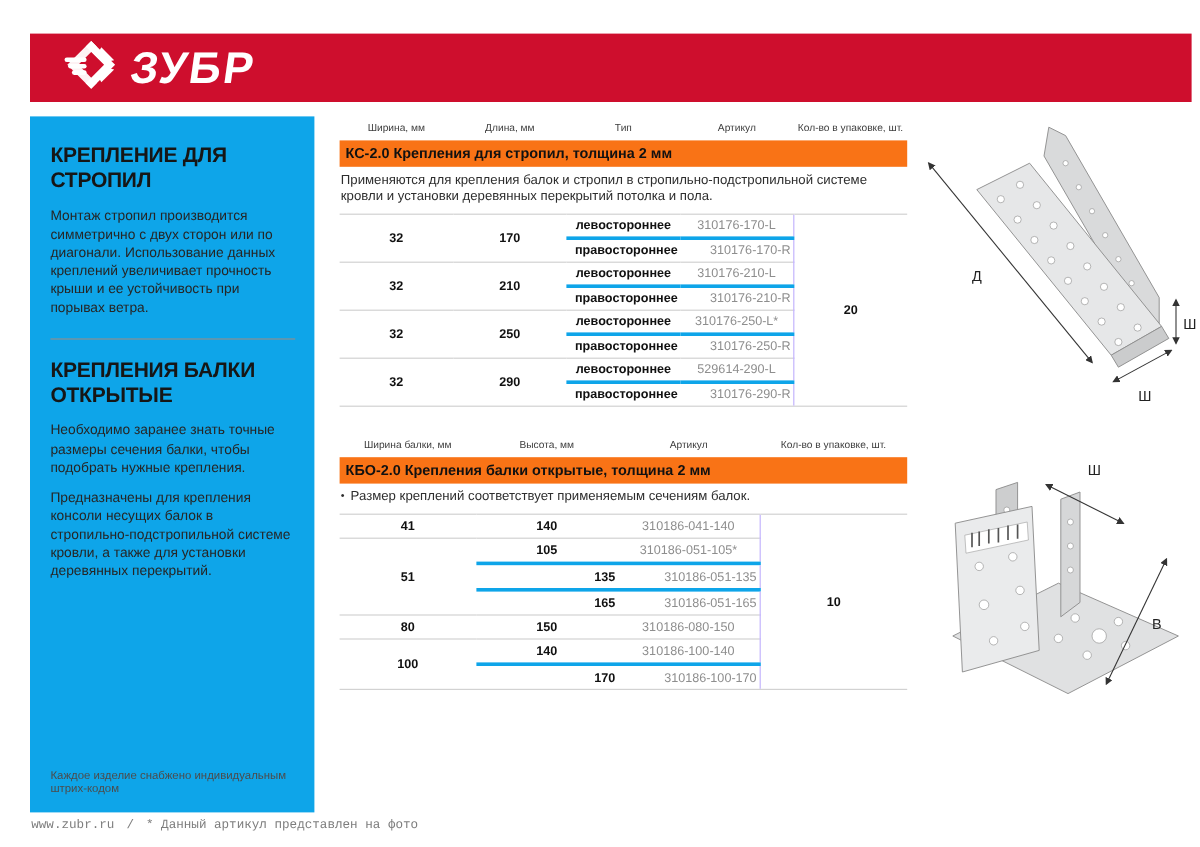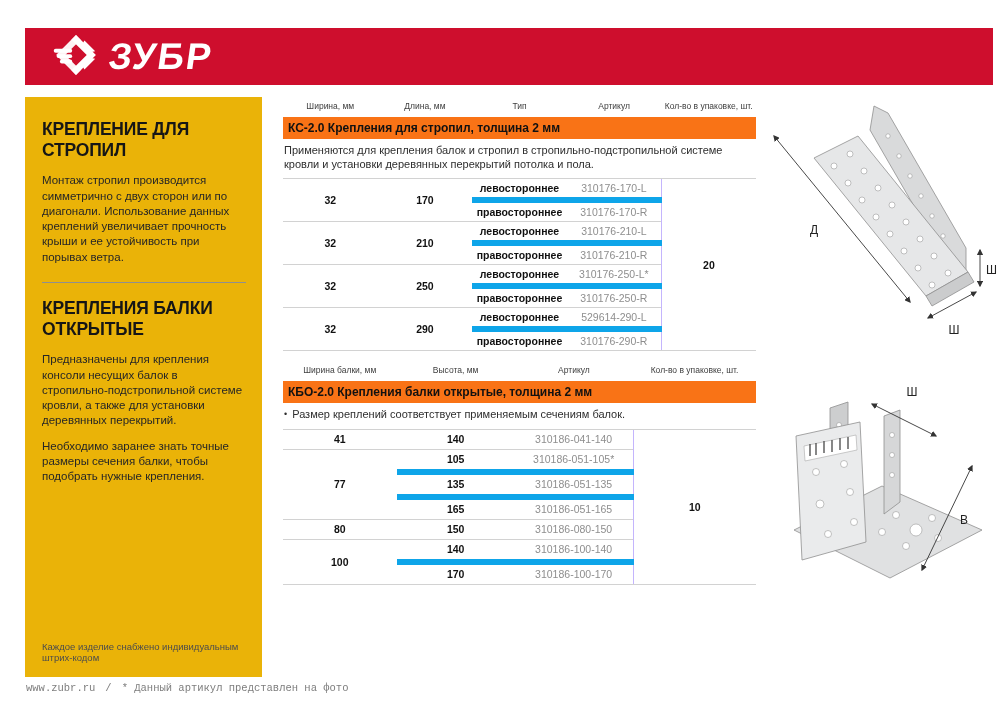--- a/index.html
+++ b/index.html
@@ -7,21 +7,21 @@
         font-family:"Liberation Sans",sans-serif;color:#1c1c1c;}
 
   
   .banner{position:absolute;left:25px;top:28px;width:968px;height:57px;background:#ce0e2d;
           display:flex;align-items:center;padding-left:28px;box-sizing:border-box;}
   .logo{display:flex;align-items:center;gap:10px;}
   .logo-text{color:#fff;font-weight:bold;font-size:37px;letter-spacing:2px;
              transform:skewX(-8deg);line-height:1;}
 
   
-  .sidebar{position:absolute;left:25px;top:97px;width:237px;height:580px;background:#eab308;
+  .sidebar{position:absolute;left:25px;top:97px;width:237px;height:580px;background:#0ea5e9;
            box-sizing:border-box;padding:22px 16px 28px 17px;}
   .sidebar h1{font-size:17.5px;line-height:1.18;margin:0 0 13px;color:#161616;letter-spacing:-0.2px;}
   .sidebar h1.s1{max-width:150px;}
   .sidebar h1.s2{max-width:195px;}
   .sidebar p{font-size:11.5px;line-height:1.33;margin:0 0 10px;color:#262626;}
   .sidebar hr{border:none;border-top:1px solid #8f8f8f;margin:17px 0 15px;}
   .pack-info{position:absolute;left:17px;right:14px;bottom:14px;color:#4c4c4c;}
   .pack-line1{font-size:12px;margin-bottom:3px;}
   .pack-line2{font-size:9.5px;}
 
@@ -41,21 +41,21 @@
   tr.descrow td{font-size:11px;color:#2e2e2e;text-align:left;padding:4px 4px 7px 1px;line-height:1.28;}
   tr.descrow td.bulleted{padding-left:1px;}
   tr.descrow td.bulleted::before{content:"•";margin-right:5px;font-size:9px;position:relative;top:-1px;}
   tbody.rows td{font-size:10.5px;text-align:center;height:18px;padding:0 2px;vertical-align:middle;}
   .t2 tbody.rows td{height:19px;}
   tbody.rows td.num{font-weight:bold;color:#111;}
   tbody.rows td.type{font-weight:bold;color:#111;}
   tbody.rows td.sku{color:#8e8e8e;font-weight:normal;}
   tbody.rows td.qty{font-weight:bold;color:#111;border-left:1px solid #c4b5fd;}
   tbody.rows tr.group-start td{border-top:1px solid #d2d2d2;}
-  tbody.rows tr.sub td{border-top:6px solid #0ea5e9;}
+  tbody.rows tr.sub td{border-top:3px solid #0ea5e9;text-align:right;}
 
   
   .fig{position:absolute;margin:0;}
   .fig1{left:762px;top:96px;}
   .fig2{left:766px;top:380px;}
   .dim-label{font-size:12px;fill:#222;font-family:"Liberation Sans",sans-serif;}
 </style>
 </head>
 <body>
 
@@ -78,22 +78,22 @@
       </span>
       <span class="logo-text">ЗУБР</span>
     </div>
   </header>
 
   <aside class="sidebar">
     <h1 class="s1">КРЕПЛЕНИЕ ДЛЯ СТРОПИЛ</h1>
     <p>Монтаж стропил производится симметрично с двух сторон или по диагонали. Использование данных креплений увеличивает прочность крыши и ее устойчивость при порывах ветра.</p>
     <hr>
     <h1 class="s2">КРЕПЛЕНИЯ БАЛКИ ОТКРЫТЫЕ</h1>
+    <p>Необходимо заранее знать точные размеры сечения балки, чтобы подобрать нужные крепления.</p>
     <p>Предназначены для крепления консоли несущих балок в стропильно-подстропильной системе кровли, а также для установки деревянных перекрытий.</p>
-    <p>Необходимо заранее знать точные размеры сечения балки, чтобы подобрать нужные крепления.</p>
     <div class="pack-info">
       <div class="pack-line2">Каждое изделие снабжено индивидуальным штрих-кодом</div>
     </div>
   </aside>
 
   <div class="tablewrap t1">
     <table class="data-table">
       <colgroup>
           <col style="width:20%">
           <col style="width:20%">
@@ -185,21 +185,21 @@
         </tr>
       </thead>
       <tbody class="rows" id="t2body">
           <tr class="group-start">
             <td class="num">41</td>
             <td class="num">140</td>
             <td class="sku">310186-041-140</td>
             <td class="qty" rowspan="7">10</td>
           </tr>
           <tr class="group-start">
-            <td class="num" rowspan="3">77</td>
+            <td class="num" rowspan="3">51</td>
             <td class="num">105</td>
             <td class="sku">310186-051-105*</td>
           </tr>
           <tr class="sub">
             <td class="num">135</td>
             <td class="sku">310186-051-135</td>
           </tr>
           <tr class="sub">
             <td class="num">165</td>
             <td class="sku">310186-051-165</td>

